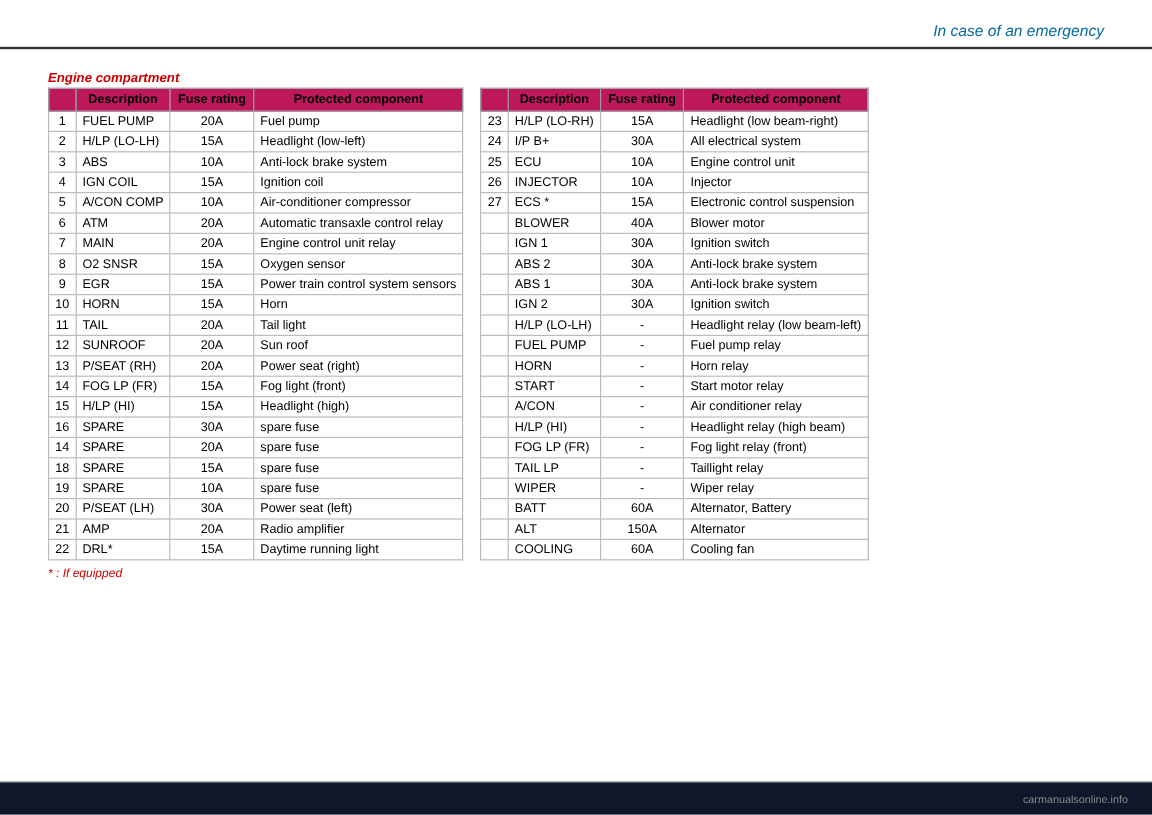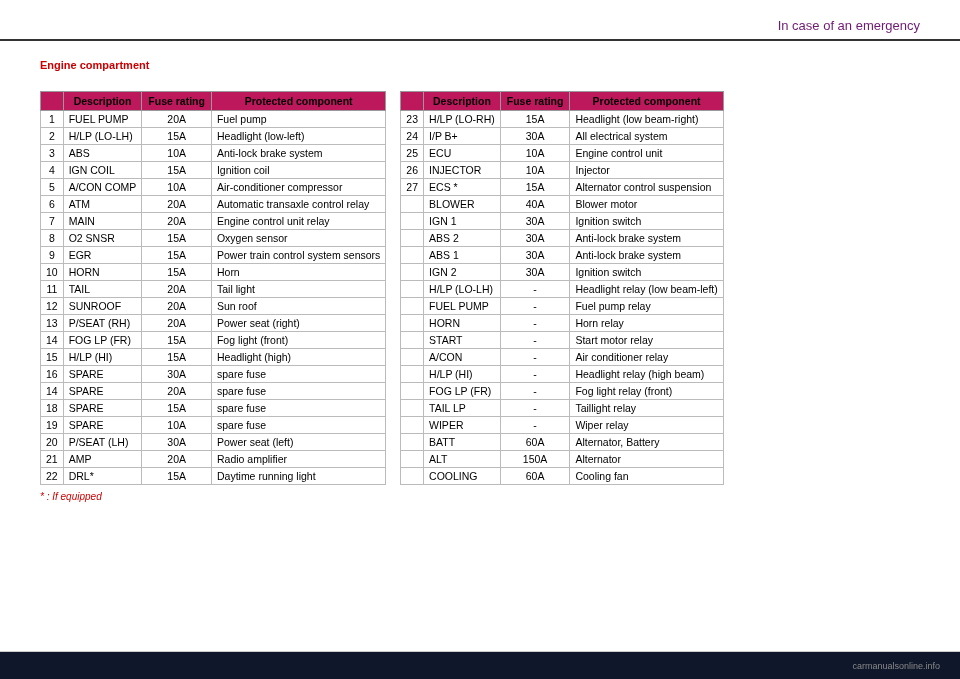--- a/index.html
+++ b/index.html
@@ -14,31 +14,33 @@
       position: relative;
     }
     .page-header {
       display: flex;
       justify-content: flex-end;
       padding: 18px 40px 6px 40px;
       border-bottom: 2px solid #333;
       margin-bottom: 10px;
     }
     .page-header-title {
+      font-style: italic;
       font-size: 13px;
-      color: #701a75;
+      color: #0369a1;
     }
     .content-area {
       padding: 8px 40px 0 40px;
     }
     .section-title {
       font-size: 11px;
       font-weight: bold;
       color: #c00;
-      margin-bottom: 20px;
+      margin-bottom: 2px;
+      font-style: italic;
     }
     .tables-row {
       display: flex;
       gap: 14px;
       align-items: flex-start;
     }
     table {
       border-collapse: collapse;
       font-size: 10.5px;
     }
@@ -283,21 +285,21 @@
           <tr>
             <td>26</td>
             <td>INJECTOR</td>
             <td>10A</td>
             <td>Injector</td>
           </tr>
           <tr>
             <td>27</td>
             <td>ECS *</td>
             <td>15A</td>
-            <td>Alternator control suspension</td>
+            <td>Electronic control suspension</td>
           </tr>
           <tr>
             <td class="no-num"></td>
             <td>BLOWER</td>
             <td>40A</td>
             <td>Blower motor</td>
           </tr>
           <tr>
             <td class="no-num"></td>
             <td>IGN 1</td>

